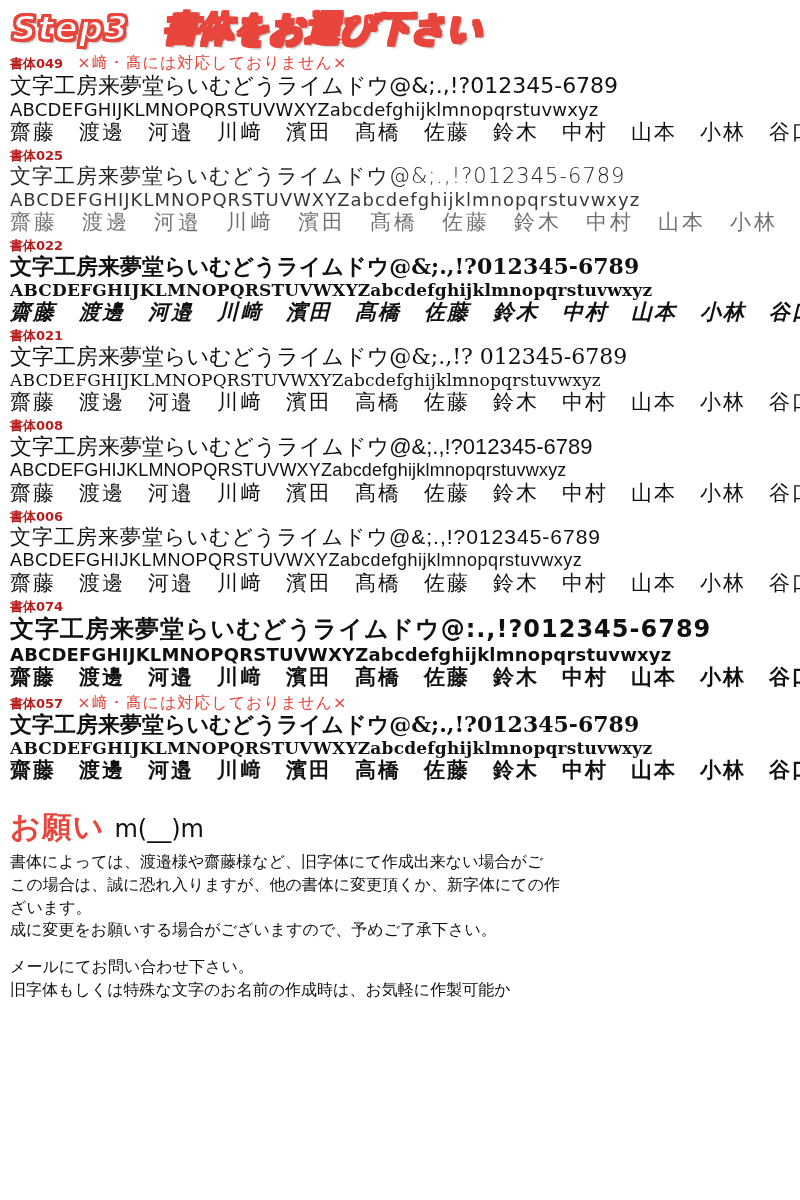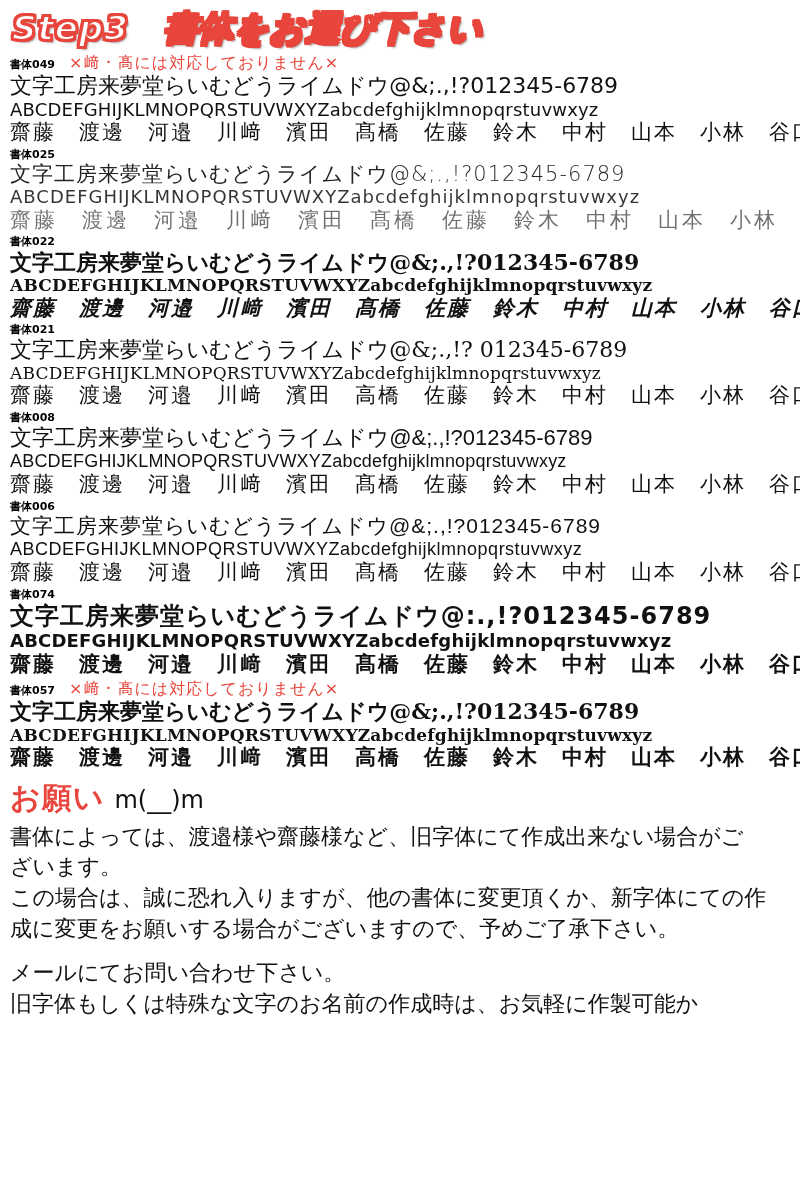--- a/index.html
+++ b/index.html
@@ -51,23 +51,23 @@
   }
   .sample-head {
     display: flex;
     align-items: baseline;
     gap: 14px;
     line-height: 1.1;
     margin-bottom: 1px;
   }
   .sample-code {
     font-family: "DejaVu Sans", sans-serif;
-    font-size: 11px;
+    font-size: 13px;
     font-weight: bold;
-    color: #000000;
+    color: #b91c1c;
     letter-spacing: 0px;
     white-space: nowrap;
   }
   .sample-note {
     font-family: "DejaVu Sans", sans-serif;
     font-size: 16px;
     color: #e8453c;
     letter-spacing: 1px;
     white-space: nowrap;
   }
@@ -108,21 +108,21 @@
   .f074 .line-main { font-family: "DejaVu Sans", sans-serif; font-size: 24px; font-weight: bold; letter-spacing: 1px; }
   .f074 .line-alpha { font-family: "DejaVu Sans", sans-serif; font-weight: bold; font-size: 18px; }
   .f074 .line-kanji { font-family: "DejaVu Sans", sans-serif; font-weight: bold; letter-spacing: 2px; }
 
   .f057 .line-main { font-family: "DejaVu Serif", serif; font-size: 22px; font-weight: bold; }
   .f057 .line-alpha { font-family: "DejaVu Serif", serif; font-weight: bold; font-size: 17px; }
   .f057 .line-kanji { font-family: "DejaVu Serif", serif; font-weight: bold; }
 
   
   .notice {
-    margin-top: 8px;
+    margin-top: 24px;
     padding: 0 2px;
   }
   .notice-head {
     display: flex;
     align-items: baseline;
     gap: 10px;
   }
   .notice-title {
     font-family: "DejaVu Sans", sans-serif;
     font-size: 30px;
@@ -131,21 +131,21 @@
     letter-spacing: 1px;
   }
   .notice-emoticon {
     font-family: "DejaVu Sans", sans-serif;
     font-size: 24px;
     color: #111111;
   }
   .notice-body {
     margin-top: 4px;
     font-family: "DejaVu Sans", sans-serif;
-    font-size: 22px;
+    font-size: 16px;
     line-height: 1.3;
     color: #111111;
   }
   .notice-body p {
     margin: 0 0 2px 0;
     white-space: nowrap;
   }
   .notice-gap { height: 14px; }
 </style>
 </head>
@@ -241,22 +241,22 @@
 
   </div>
 
   <div class="notice">
     <div class="notice-head">
       <span class="notice-title">お願い</span>
       <span class="notice-emoticon">m(__)m</span>
     </div>
     <div class="notice-body">
       <p>書体によっては、渡邉様や齋藤様など、旧字体にて作成出来ない場合がご</p>
+      <p>この場合は、誠に恐れ入りますが、他の書体に変更頂くか、新字体にての作</p>
       <p>ざいます。</p>
-      <p>この場合は、誠に恐れ入りますが、他の書体に変更頂くか、新字体にての作</p>
       <p>成に変更をお願いする場合がございますので、予めご了承下さい。</p>
       <div class="notice-gap"></div>
       <p>メールにてお問い合わせ下さい。</p>
       <p>旧字体もしくは特殊な文字のお名前の作成時は、お気軽に作製可能か</p>
     </div>
   </div>
 
 </div>
 
 </body></html>

